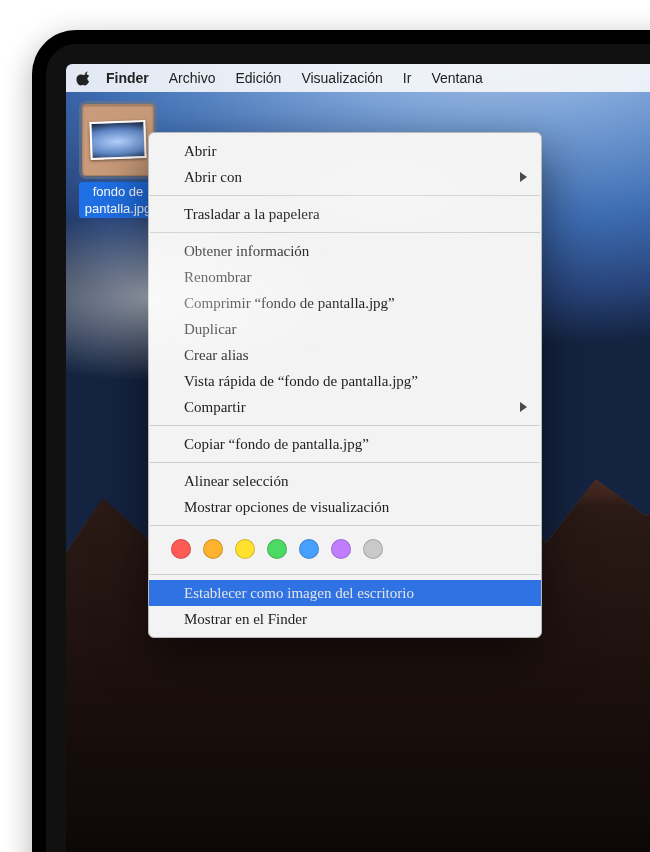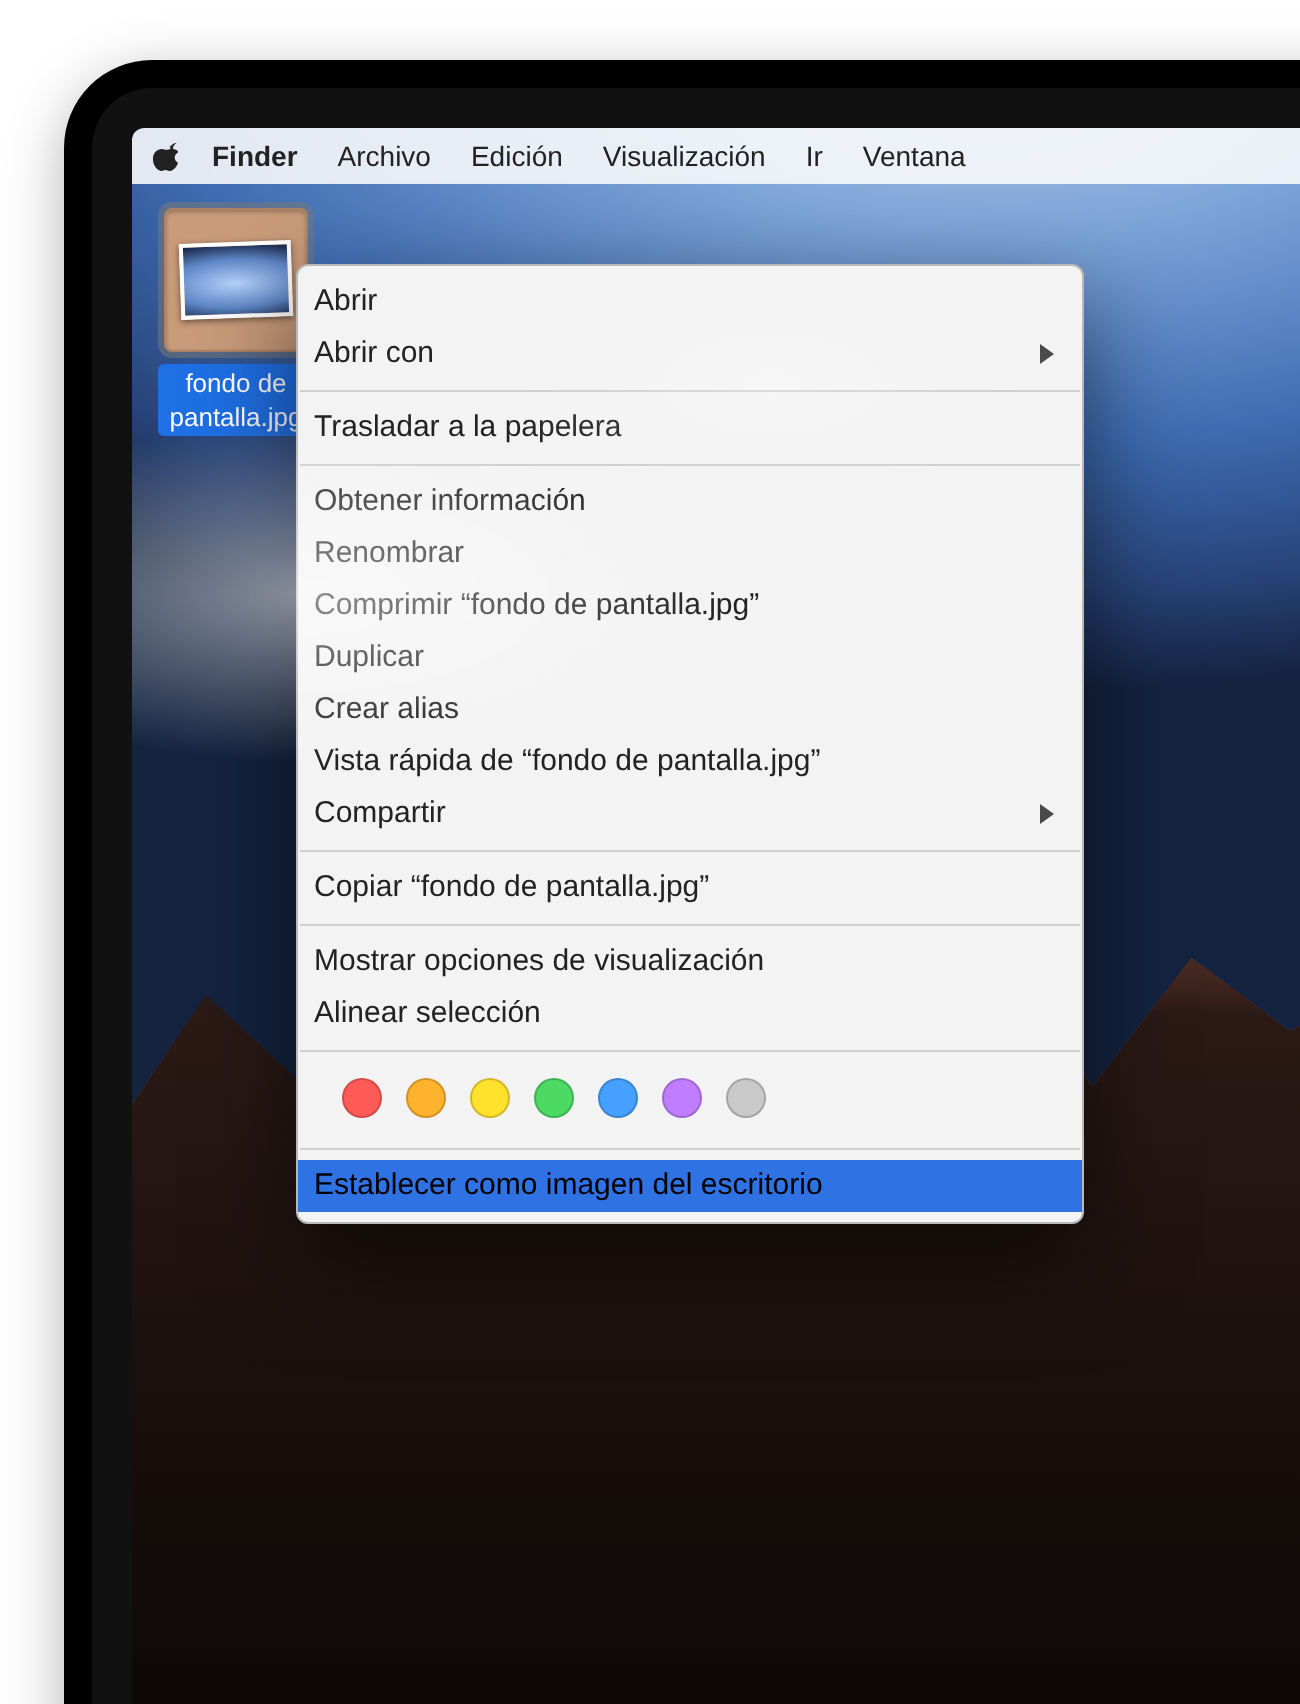--- a/index.html
+++ b/index.html
@@ -32,24 +32,24 @@
 
   .file{position:absolute;left:8px;top:40px;width:88px;text-align:center;}
   .thumb{width:70px;height:70px;margin:0 auto;background:#c99b7a;border:1px solid rgba(0,0,0,.15);border-radius:4px;display:flex;align-items:center;justify-content:center;box-shadow:0 1px 2px rgba(0,0,0,.25) inset, 0 0 0 3px rgba(120,120,120,.55);} 
   .thumb .photo{width:52px;height:34px;border:2px solid #fff;background:
       radial-gradient(60px 22px at 50% 55%, #b7d3ff 0%, #5f87c6 55%, #0b1430 100%);
     transform:rotate(-2deg);box-shadow:0 1px 3px rgba(0,0,0,.5);} 
   .filename{display:inline-block;margin-top:6px;padding:1px 6px;border-radius:3px;background:#1f6fe5;color:#fff;font-size:13px;line-height:17px;}
   .filename span{display:block;}
 
   .ctx{position:absolute;left:82px;top:68px;width:392px;background:#f3f3f3;border:1px solid #b8b8b8;border-radius:6px;box-shadow:0 18px 50px rgba(0,0,0,.55);padding:5px 0;font-size:15px;color:#222;}
-  .ctx .row{position:relative;padding:3px 22px 3px 8px;line-height:20px;}
+  .ctx .row{position:relative;padding:3px 22px 3px 35px;line-height:20px;font-family:Liberation Serif, serif;}
   .ctx .row.sub::after{content:"";position:absolute;right:14px;top:50%;width:0;height:0;border-top:5px solid transparent;border-bottom:5px solid transparent;border-left:7px solid #4a4a4a;transform:translateY(-50%);}
   .ctx .sep{height:1px;margin:5px 1px;background:#cfcfcf;}
-  .ctx .row.hi{background:#2f72e4;color:#000000;}
+  .ctx .row.hi{background:#2f72e4;color:#e5e5e5;}
   .tags{display:flex;gap:12px;padding:8px 22px 10px;}
   .tag{width:18px;height:18px;border-radius:50%;border:1px solid rgba(0,0,0,.18);} 
   .t-red{background:#ff5b56}.t-orange{background:#ffb22e}.t-yellow{background:#ffe12e}.t-green{background:#4cd964}.t-blue{background:#46a0ff}.t-purple{background:#c17dff}.t-gray{background:#c9c9c9}
 
   .apple svg{width:15px;height:15px;display:block;}
 </style>
 </head>
 <body>
 
 <div class="frame">
@@ -91,31 +91,32 @@
           <div class="row"><span>Obtener información</span></div>
           <div class="row"><span>Renombrar</span></div>
           <div class="row"><span>Comprimir “fondo de pantalla.jpg”</span></div>
           <div class="row"><span>Duplicar</span></div>
           <div class="row"><span>Crear alias</span></div>
           <div class="row"><span>Vista rápida de “fondo de pantalla.jpg”</span></div>
           <div class="row sub"><span>Compartir</span><span></span></div>
           <div class="sep"></div>
           <div class="row"><span>Copiar “fondo de pantalla.jpg”</span></div>
           <div class="sep"></div>
+          <div class="row"><span>Alinear selección</span></div>
           <div class="row"><span>Mostrar opciones de visualización</span></div>
-          <div class="row"><span>Alinear selección</span></div>
           <div class="sep"></div>
           <div class="tags">
             <div class="tag t-red" title="red"></div>
             <div class="tag t-orange" title="orange"></div>
             <div class="tag t-yellow" title="yellow"></div>
             <div class="tag t-green" title="green"></div>
             <div class="tag t-blue" title="blue"></div>
             <div class="tag t-purple" title="purple"></div>
             <div class="tag t-gray" title="gray"></div>
           </div>
           <div class="sep"></div>
           <div class="row hi"><span>Establecer como imagen del escritorio</span></div>
+          <div class="row"><span>Mostrar en el Finder</span></div>
         </div>
 
     </div>
   </div>
 </div>
 
 </body></html>

